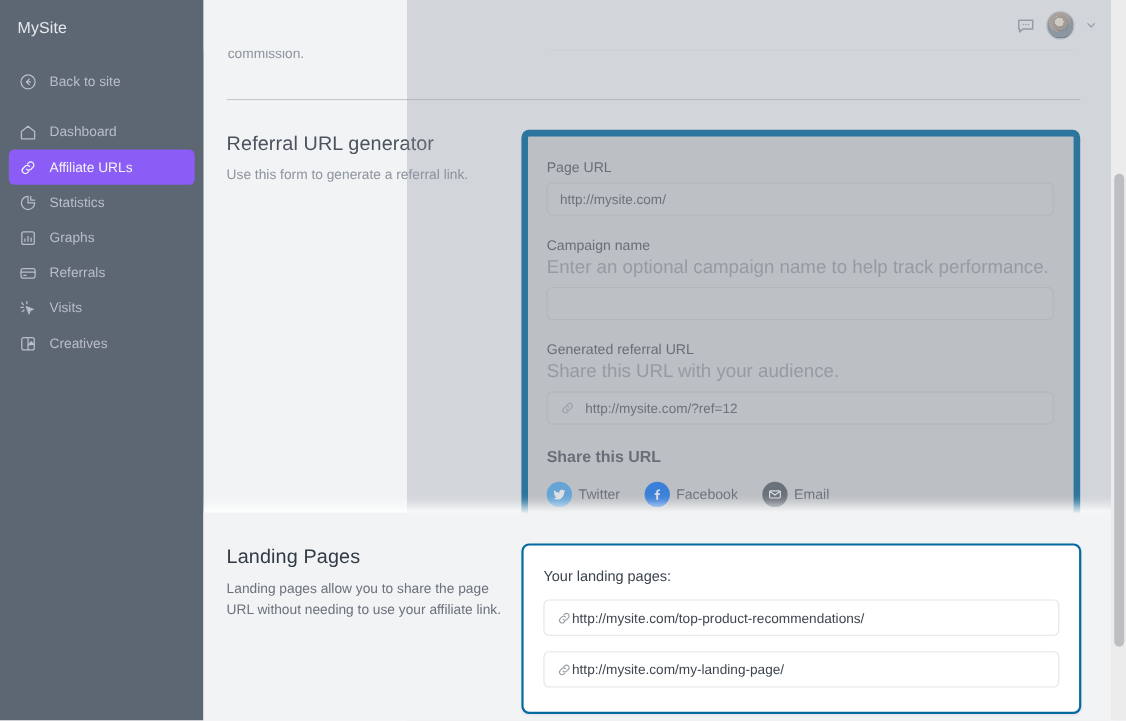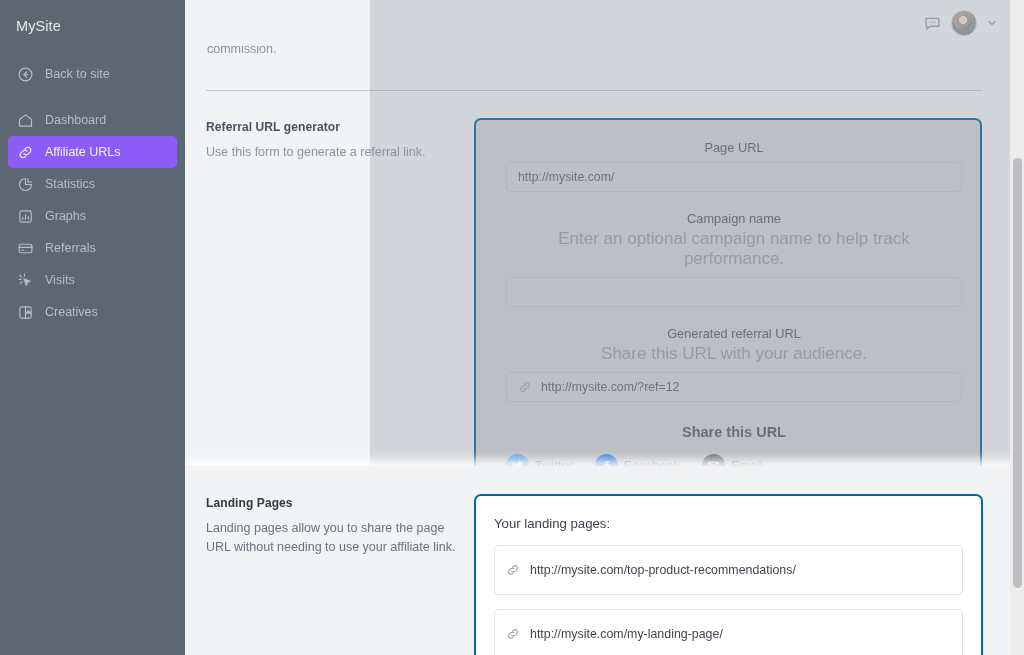--- a/index.html
+++ b/index.html
@@ -117,29 +117,28 @@
   }
 
   .divider {
     height: 1px; background: #c6c8ca;
     margin: 14px 27px 0 21px;
   }
 
   
   .section { display: flex; padding: 27px 27px 0 21px; }
   .section-left { width: 268px; flex: 0 0 268px; padding-right: 18px; padding-top: 2px; }
-  .section-title { font-size: 12px; color: #4b535e; font-weight: bold; letter-spacing: .1px; }
+  .section-title { font-size: 18px; color: #4b535e; font-weight: normal; letter-spacing: .1px; }
   .section-desc { font-size: 12.5px; color: #8d949d; line-height: 1.55; margin-top: 9px; }
   .section-card {
     flex: 1 1 auto;
     background: #d1d3d5;
-    border: 2px solid #0369a1;
+    border: 6px solid #0369a1;
     border-radius: 7px;
-    padding: 20px 18px 24px 30px;
-    text-align: center;
+    padding: 20px 18px 24px 17px;
   }
 
   .field-label { font-size: 12.8px; color: #5a616b; margin-bottom: 7px; display:block; }
   .field-hint { font-size: 17px; color: #9aa0a8; margin-top: -4px; margin-bottom: 8px; display:block; }
   .field-input {
     width: 100%; height: 30px;
     border: 1px solid #c5c7ca;
     border-radius: 5px;
     background: #d3d5d7;
     font-size: 12.3px;
@@ -176,25 +175,25 @@
   #landing-card {
     flex: 1 1 auto;
     background: #ffffff;
     border: 2px solid #0369a1;
     border-radius: 7px;
     padding: 20px 18px 22px 18px;
     box-shadow: 0 1px 2px rgba(20,24,32,.05);
   }
   #landing-card-title { font-size: 13.2px; color: #3c434d; margin-bottom: 14px; }
   .landing-link {
-    height: 50px;
+    height: 33px;
     border: 1px solid #e2e5e8;
     border-radius: 5px;
     background: #ffffff;
-    display: flex; align-items: center; gap: 10px;
+    display: flex; align-items: center; 
     padding: 0 11px;
     font-size: 12.4px;
     color: #3f464f;
     margin-bottom: 14px;
   }
   .landing-link:last-child { margin-bottom: 0; }
   .landing-link .lnk { width: 14px; height: 14px; flex: 0 0 14px; }
   .landing-link .lnk svg { display:block; width:14px; height:14px; }
 
   

